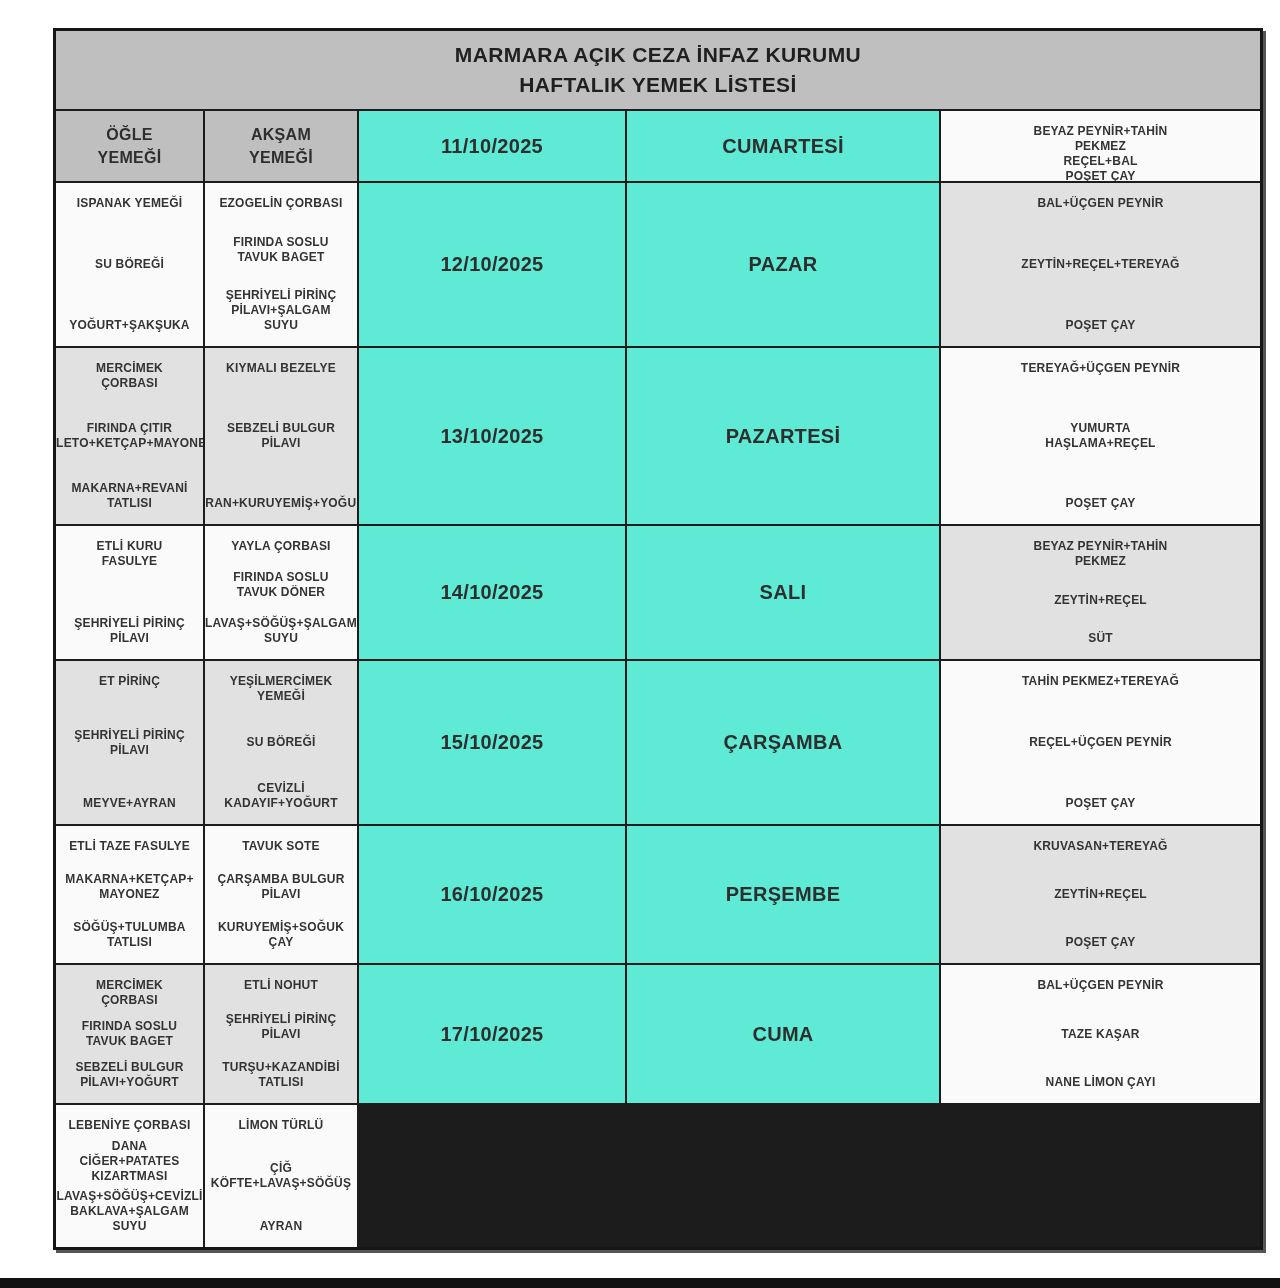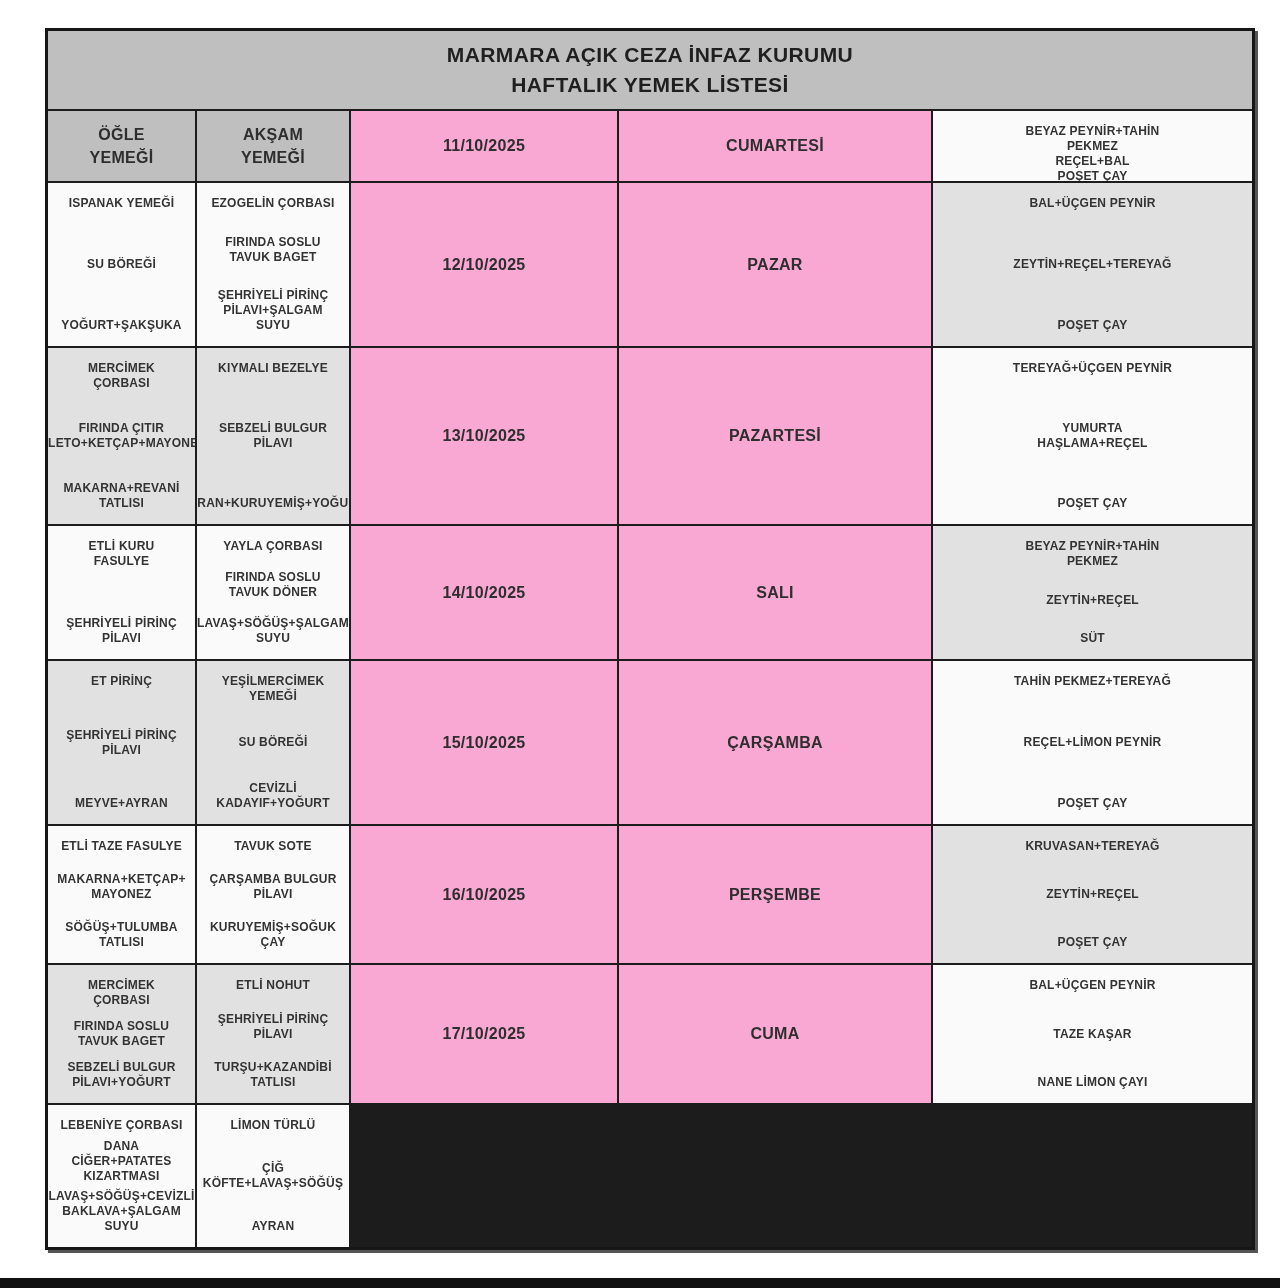--- a/index.html
+++ b/index.html
@@ -9,21 +9,21 @@
   }
   .page{
     position:relative;
     width:1280px;
     height:1288px;
     background:#ffffff;
     overflow:hidden;
   }
   .menu-table{
     position:absolute;
-    left:45px;
+    left:53px;
     top:28px;
     width:1210px;
     box-sizing:border-box;
     display:grid;
     grid-template-columns:147px 152px 266px 312px 1fr;
     grid-template-rows:78px 70px 163px 176px 133px 163px 137px 138px 142px;
     gap:2px;
     background:#1c1c1c;
     border:3px solid #161616;
     box-shadow:3px 3px 0 #555555;
@@ -49,23 +49,23 @@
   }
   .head-cell{
     background:#bfbfbf;
     color:#2e2e2e;
     font-size:16px;
     line-height:1.45;
     letter-spacing:.3px;
     white-space:pre-line;
   }
   .label-cell{
-    background:#f9a8d4;
+    background:#5eead4;
     color:#2e2e2e;
-    font-size:16px;
+    font-size:20px;
     letter-spacing:.3px;
   }
   .meal-cell{
     flex-direction:column;
     justify-content:space-between;
     align-items:center;
     padding:13px 12px;
     font-size:12px;
     line-height:1.25;
     letter-spacing:.2px;
@@ -178,21 +178,21 @@
           <div class="meal-item">SU BÖREĞİ</div>
           <div class="meal-item">CEVİZLİ KADAYIF+YOĞURT</div>
         </div>
   </div>
 
   <div class="row" style="display:contents">
     <div class="cell label-cell">15/10/2025</div>
     <div class="cell label-cell">ÇARŞAMBA</div>
     <div class="cell meal-cell plain">
           <div class="meal-item">TAHİN PEKMEZ+TEREYAĞ</div>
-          <div class="meal-item">REÇEL+LİMON PEYNİR</div>
+          <div class="meal-item">REÇEL+ÜÇGEN PEYNİR</div>
           <div class="meal-item">POŞET ÇAY</div>
         </div>
     <div class="cell meal-cell plain">
           <div class="meal-item">ETLİ TAZE FASULYE</div>
           <div class="meal-item">MAKARNA+KETÇAP+
 MAYONEZ</div>
           <div class="meal-item">SÖĞÜŞ+TULUMBA TATLISI</div>
         </div>
     <div class="cell meal-cell plain">
           <div class="meal-item">TAVUK SOTE</div>

